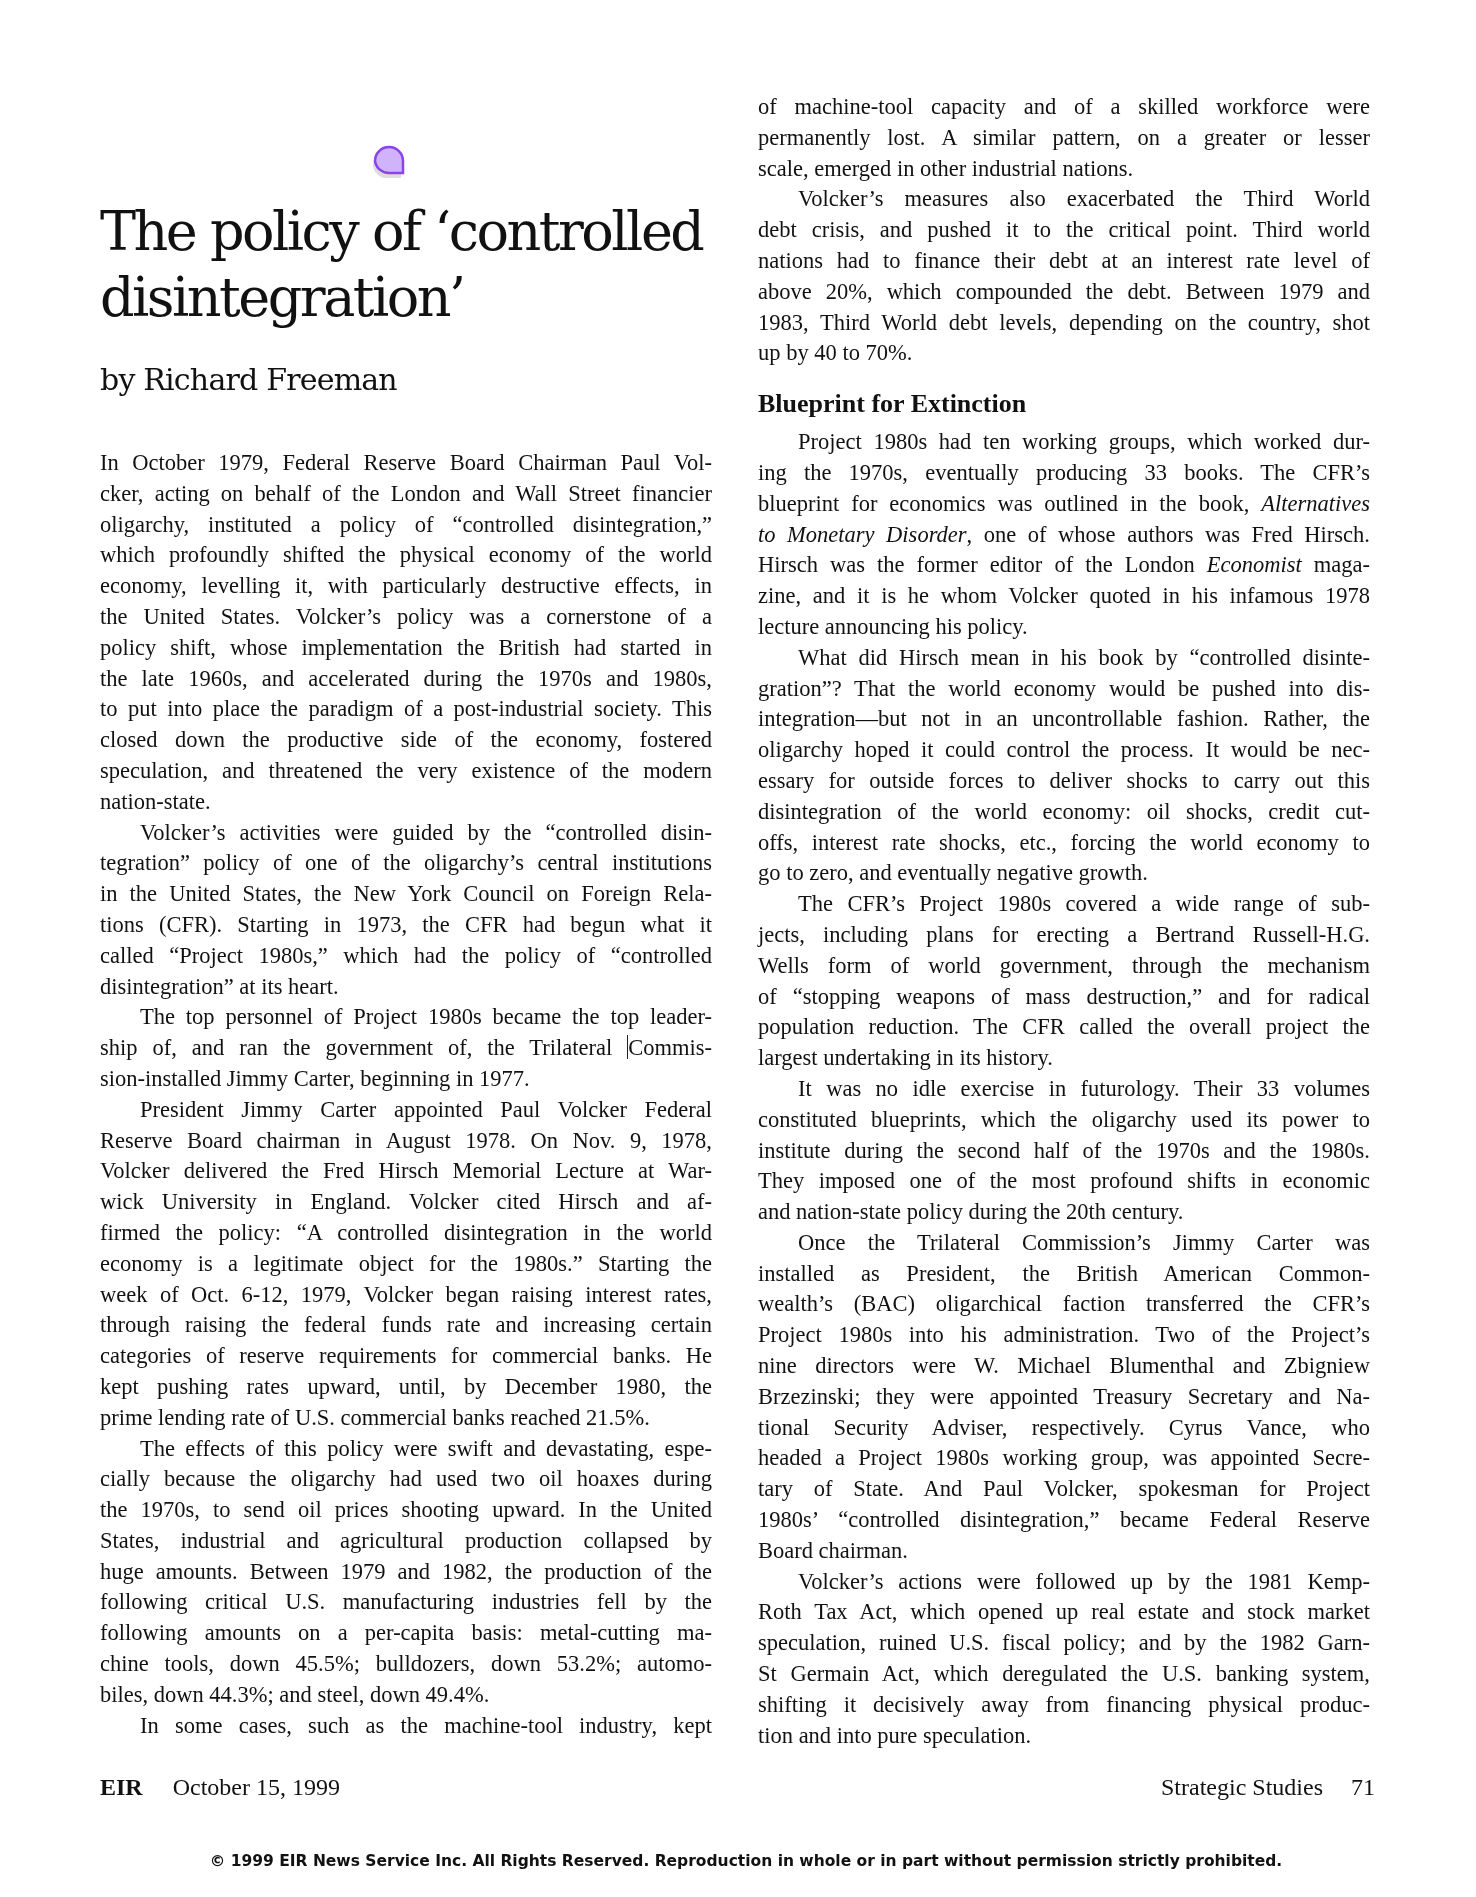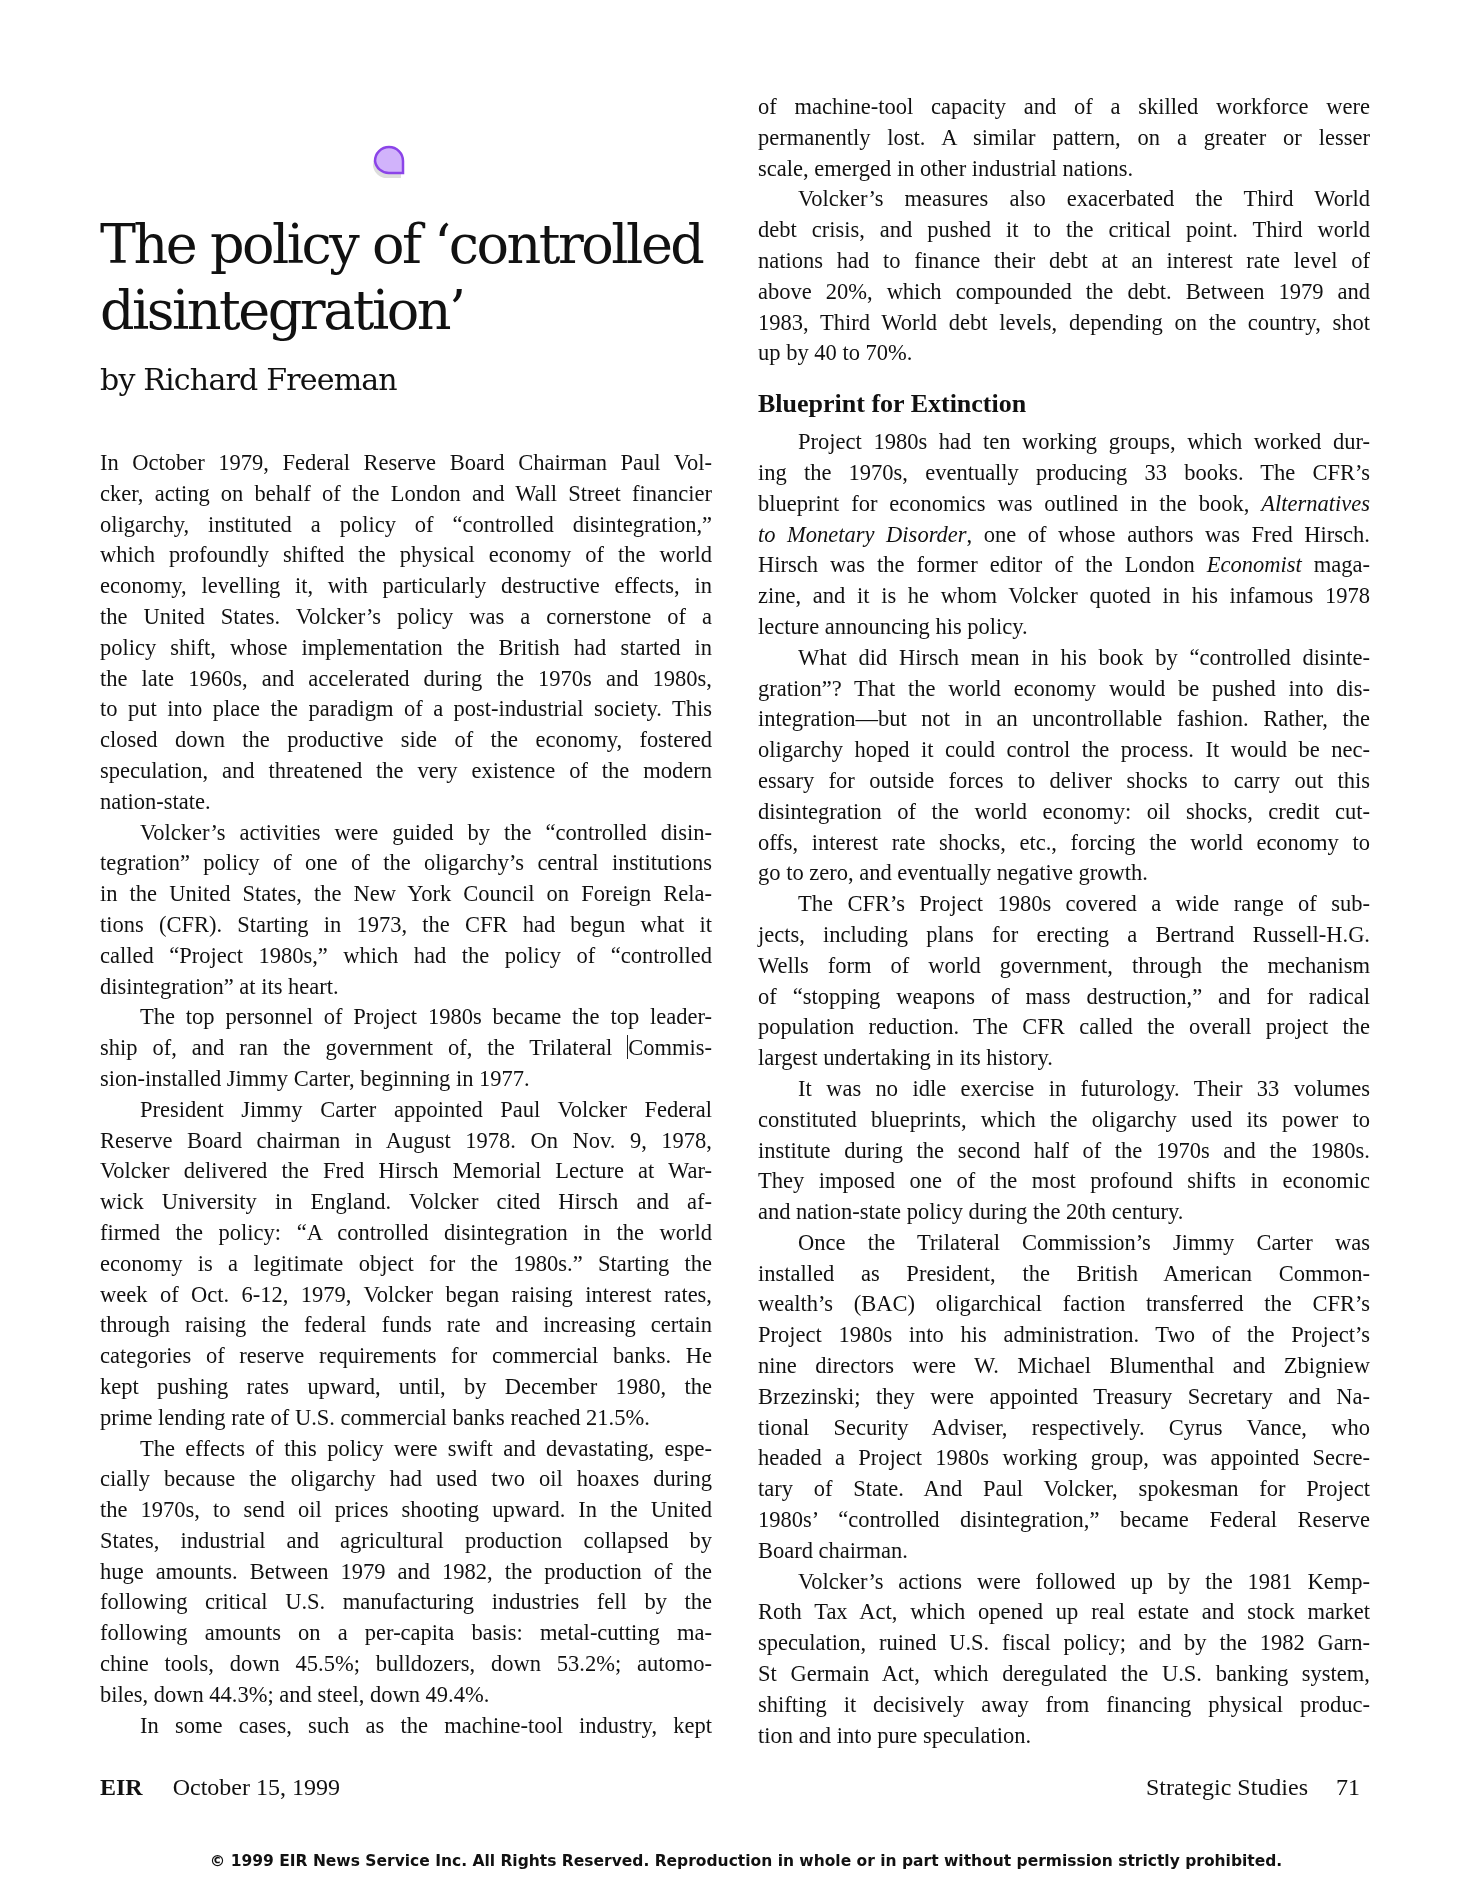--- a/index.html
+++ b/index.html
@@ -2,21 +2,21 @@
 <html><head>
 <meta charset="utf-8">
 <style>
   html, body { margin: 0; padding: 0; background: #ffffff; }
   body { width: 1476px; height: 1897px; position: relative; overflow: hidden; color: #111; }
   .page { position: absolute; left: 0; top: 0; width: 1476px; height: 1897px; }
   .marker {
     position: absolute; left: 370px; top: 142px; width: 40px; height: 40px;
   }
   .title {
-    position: absolute; left: 100px; top: 212px; width: 640px;
+    position: absolute; left: 100px; top: 199px; width: 640px;
     font-family: "DejaVu Serif", serif; font-size: 54px; line-height: 66px;
     letter-spacing: -2.5px; color: #111; font-weight: normal; margin: 0;
   }
   .byline {
     position: absolute; left: 100px; top: 362px;
     font-family: "DejaVu Serif", serif; font-size: 30px; letter-spacing: -0.8px; color: #111;
   }
   .col { position: absolute; width: 612px; font-family: "Liberation Serif", serif; font-size: 22.5px; }
   .col-left { left: 100px; top: 448px; }
   .col-right { left: 758px; top: 92px; }
@@ -25,21 +25,21 @@
   .ln.ind { padding-left: 40px; }
   .heading {
     display: block; height: 40px; line-height: 34px; margin-top: 18px;
     font-family: "Liberation Serif", serif; font-weight: bold; font-size: 26px; white-space: nowrap;
   }
   i { font-style: italic; }
   .caret { display: inline-block; width: 1px; height: 24px; background: #222; vertical-align: -4px; }
   .footer { position: absolute; top: 1774px; font-family: "Liberation Serif", serif; font-size: 24px; }
   .footer-left { left: 100px; }
   .footer-left b { font-weight: bold; margin-right: 30px; text-align: center; }
-  .footer-right { right: 116px; }
+  .footer-right { right: 101px; }
   .footer-right span.pg { margin-left: 28px; }
   .copyright {
     position: absolute; top: 1852px; left: 0; width: 1476px; text-align: center;
     font-family: "DejaVu Sans", sans-serif; font-weight: bold; font-size: 15.5px; color: #111; padding-left: 8px;
   }
 </style>
 </head>
 <body>
 
 <div class="page">

